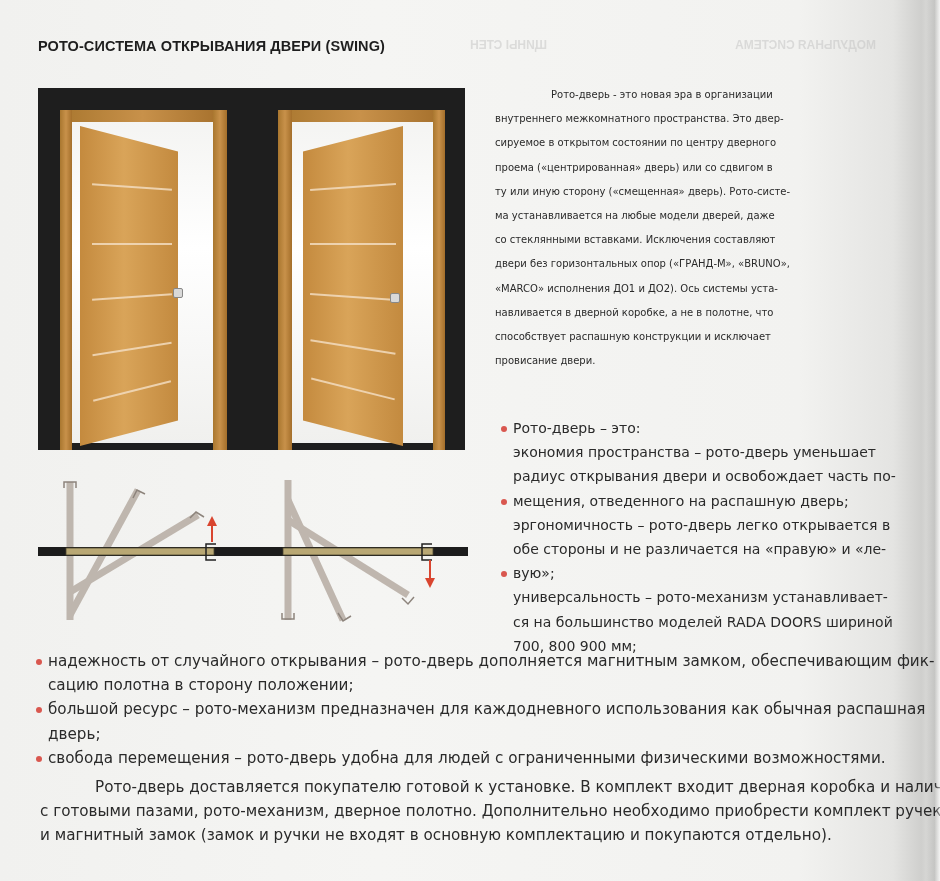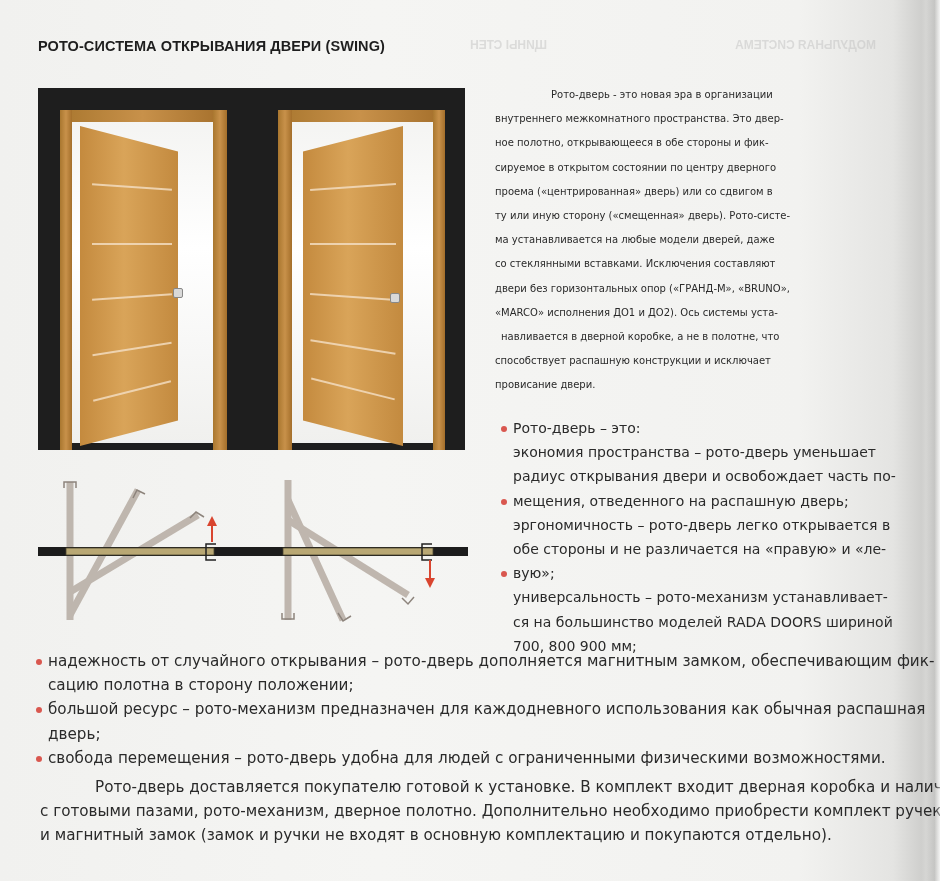--- a/index.html
+++ b/index.html
@@ -123,29 +123,28 @@
     <line x1="174" y1="72" x2="174" y2="54" stroke-width="2"></line>
     <polygon points="169,56 174,46 179,56" stroke="none"></polygon>
     <line x1="392" y1="90" x2="392" y2="110" stroke-width="2"></line>
     <polygon points="387,108 392,118 397,108" stroke="none"></polygon>
   </g>
 </svg>
 
 <div class="intro">
   <div style="white-space:nowrap; padding-left:56px;">Рото-дверь - это новая эра в организации</div>
   <div style="white-space:nowrap;">внутреннего межкомнатного пространства. Это двер-</div>
-  <div style="white-space:nowrap;">ное полотно, открывающееся в обе стороны и фик-</div>
   <div style="white-space:nowrap;">сируемое в открытом состоянии по центру дверного</div>
   <div style="white-space:nowrap;">проема («центрированная» дверь) или со сдвигом в</div>
   <div style="white-space:nowrap;">ту или иную сторону («смещенная» дверь). Рото-систе-</div>
   <div style="white-space:nowrap;">ма устанавливается на любые модели дверей, даже</div>
   <div style="white-space:nowrap;">со стеклянными вставками. Исключения составляют</div>
   <div style="white-space:nowrap;">двери без горизонтальных опор («ГРАНД-М», «BRUNO»,</div>
   <div style="white-space:nowrap;">«MARCO» исполнения ДО1 и ДО2). Ось системы уста-</div>
-  <div style="white-space:nowrap;margin-left:6px;">навливается в дверной коробке, а не в полотне, что</div>
+  <div style="white-space:nowrap;">навливается в дверной коробке, а не в полотне, что</div>
   <div style="white-space:nowrap;">способствует распашную конструкции и исключает</div>
   <div style="white-space:nowrap;">провисание двери.</div>
 </div>
 
 <div class="bullets-right">
   <div class="bline dot">Рото-дверь – это:</div>
   <div class="bline">экономия пространства – рото-дверь уменьшает</div>
   <div class="bline">радиус открывания двери и освобождает часть по-</div>
   <div class="bline dot">мещения, отведенного на распашную дверь;</div>
   <div class="bline">эргономичность  – рото-дверь легко открывается в</div>

